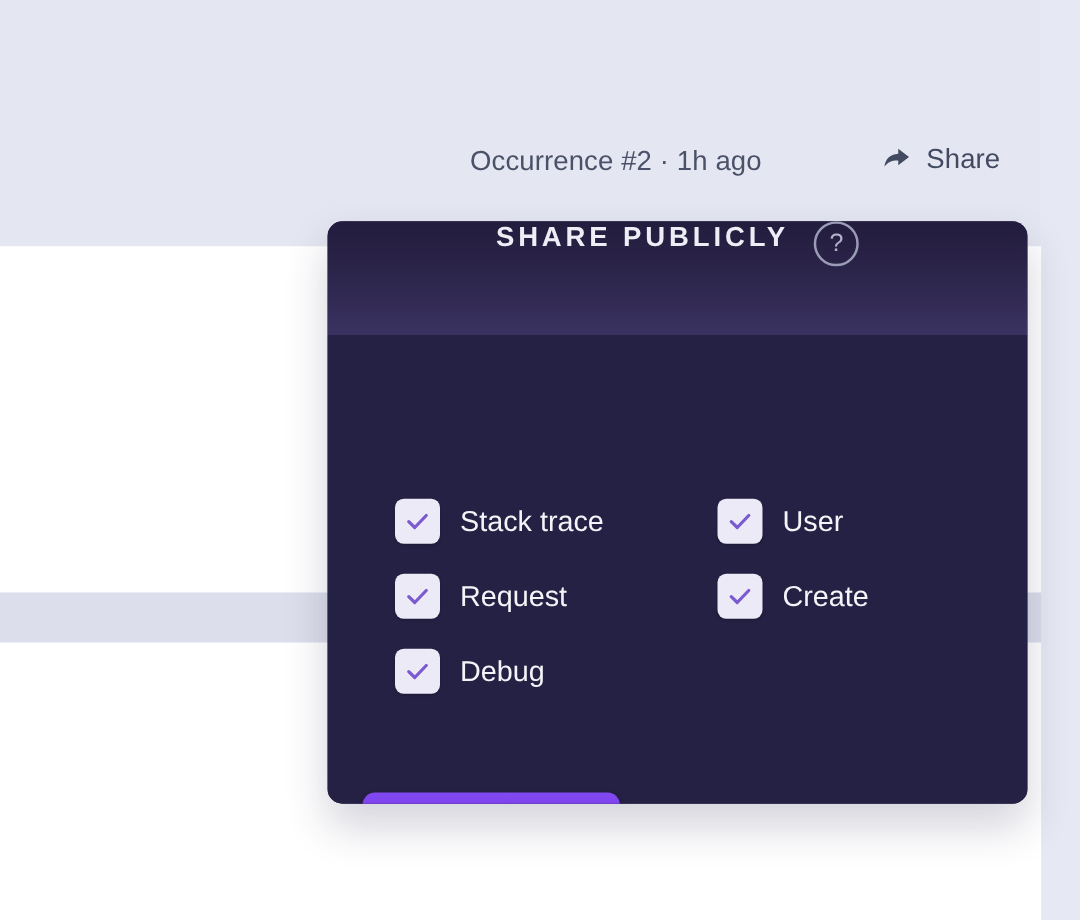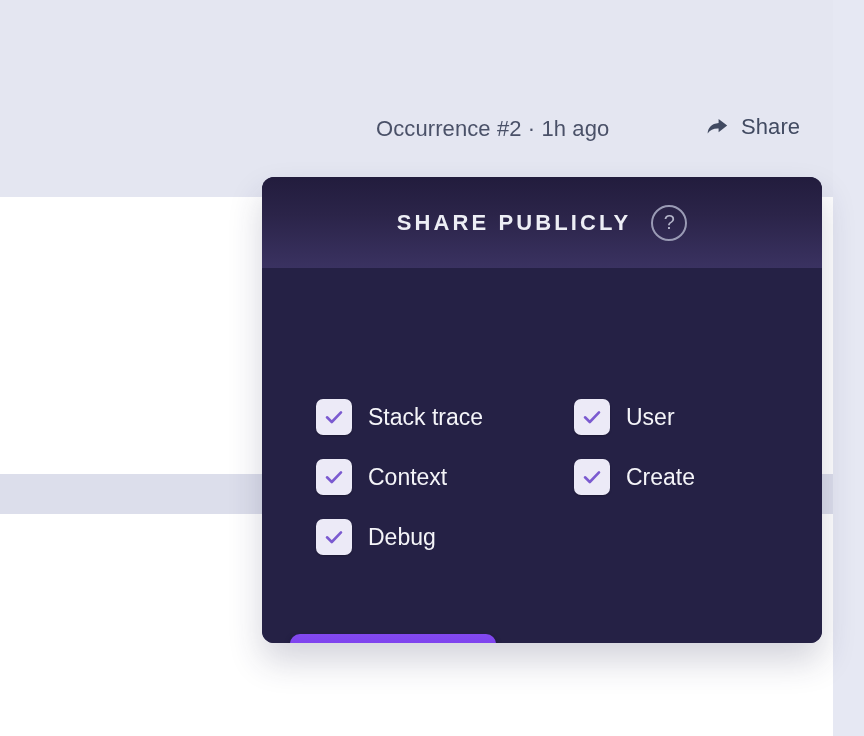--- a/index.html
+++ b/index.html
@@ -101,21 +101,20 @@
   }
 
   .panel-header {
     position: absolute;
     left: 0;
     top: 0;
     width: 560px;
     height: 91px;
     background: linear-gradient(to bottom, #221c3d 0%, #2b2449 42%, #3a3261 100%);
     display: flex;
-    align-items: center;
     justify-content: center;
     gap: 20px;
   }
   .panel-title {
     font-size: 22px;
     font-weight: bold;
     letter-spacing: 3.1px;
     color: #edeef5;
   }
   .help-icon {
@@ -239,21 +238,21 @@
           </span>
           <span class="option-label">User</span>
         </label>
 
         <label class="option">
           <span class="checkbox">
             <svg width="22" height="22" viewBox="0 0 22 22" aria-hidden="true">
               <path d="M4 11.3 L8.8 16 L18 6.4" fill="none" stroke="#7b5ad0" stroke-width="2.6" stroke-linecap="round" stroke-linejoin="round"></path>
             </svg>
           </span>
-          <span class="option-label">Context</span>
+          <span class="option-label">Request</span>
         </label>
 
         <label class="option">
           <span class="checkbox">
             <svg width="22" height="22" viewBox="0 0 22 22" aria-hidden="true">
               <path d="M4 11.3 L8.8 16 L18 6.4" fill="none" stroke="#7b5ad0" stroke-width="2.6" stroke-linecap="round" stroke-linejoin="round"></path>
             </svg>
           </span>
           <span class="option-label">Create</span>
         </label>

